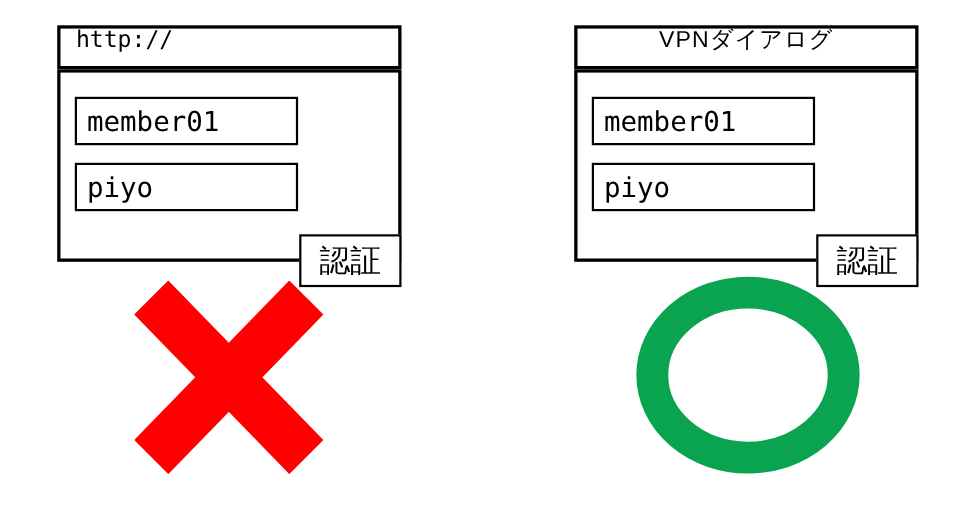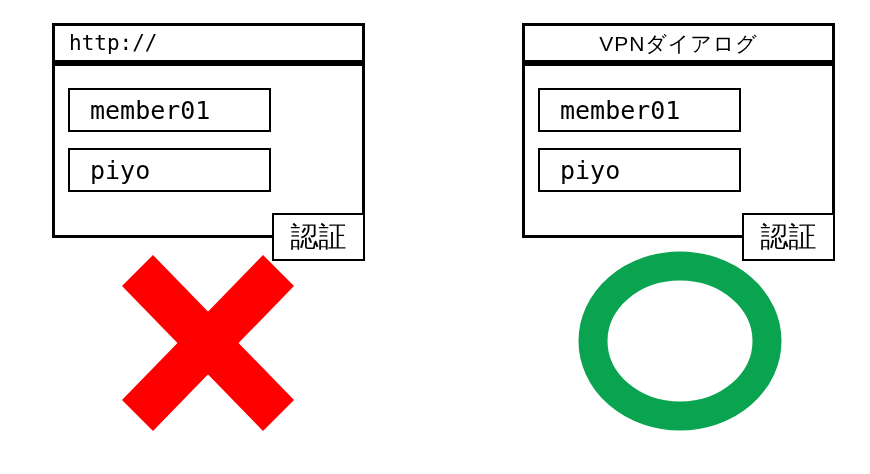--- a/index.html
+++ b/index.html
@@ -30,21 +30,21 @@
     box-sizing: border-box;
     background: #ffffff;
   }
 
   .dialog-titlebar {
     position: absolute;
     box-sizing: border-box;
     border: 3px solid #000000;
     background: #ffffff;
     display: flex;
-    align-items: center;
+    align-items: flex-start;
     overflow: hidden;
   }
 
   .dialog-title {
     font-family: "DejaVu Sans Mono", "Liberation Mono", monospace;
     font-size: 21px;
     line-height: 1;
     color: #000000;
     white-space: nowrap;
   }
@@ -75,21 +75,21 @@
     display: flex;
     align-items: center;
     overflow: hidden;
   }
 
   .field-value {
     font-family: "DejaVu Sans Mono", "Liberation Mono", monospace;
     font-size: 25px;
     line-height: 1;
     color: #000000;
-    padding-left: 20px;
+    padding-left: 9px;
     white-space: nowrap;
   }
 
   .auth-button {
     position: absolute;
     box-sizing: border-box;
     border: 2px solid #000000;
     background: #ffffff;
     display: flex;
     align-items: center;

